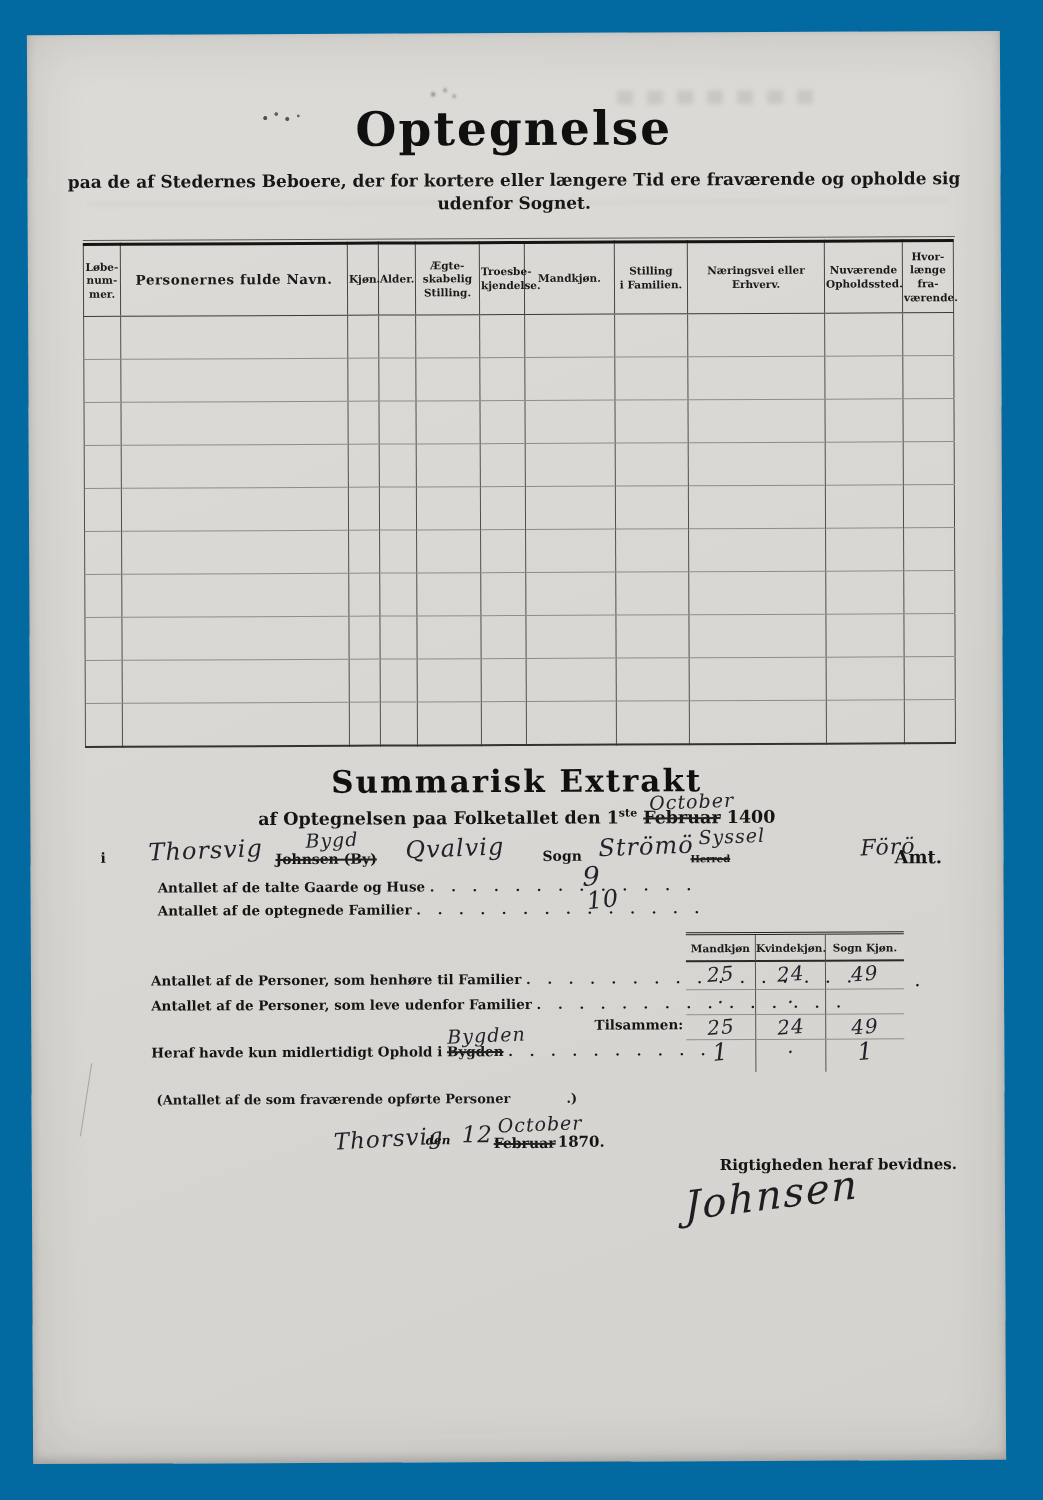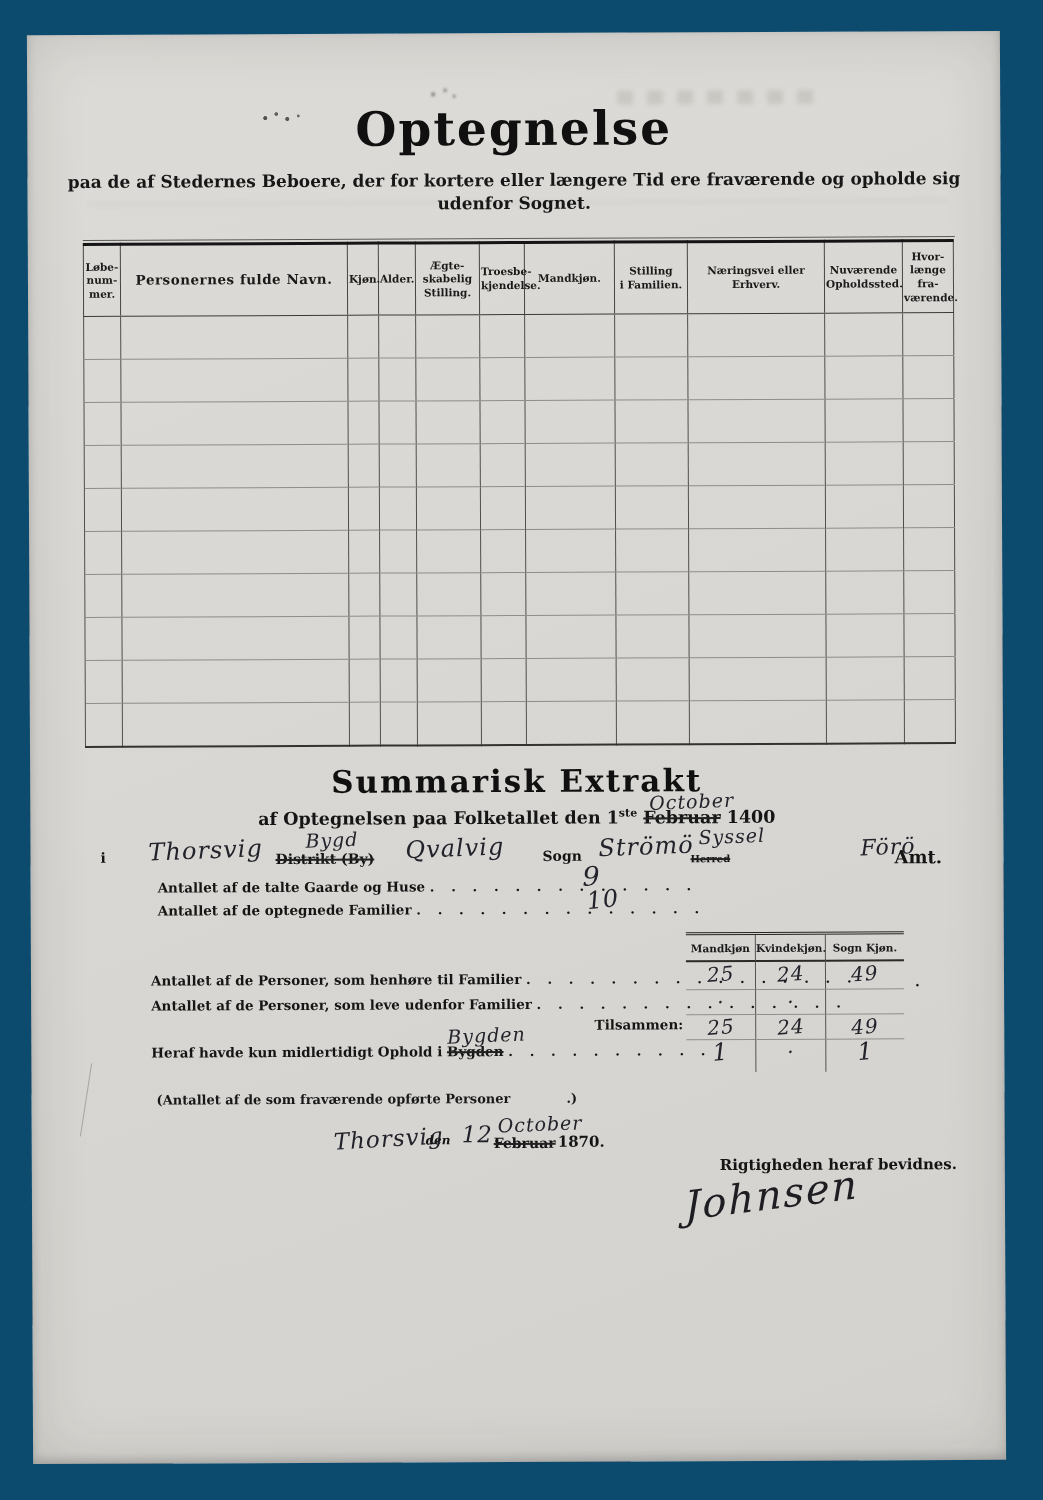--- a/index.html
+++ b/index.html
@@ -1,19 +1,19 @@
 <!DOCTYPE html>
 <html><head>
 <meta charset="utf-8">
 <style>
   * { margin:0; padding:0; box-sizing:border-box; }
   html,body { width:1043px; height:1500px; overflow:hidden; }
   body { background:#060606; position:relative; font-family:"DejaVu Serif", serif; }
 
-  .scan { position:absolute; inset:0; background:#0c4a6e;padding-left:45px; }
+  .scan { position:absolute; inset:0; background:#0369a1;padding-left:45px; }
 
   .page {
     position:absolute; left:30px; top:33px; width:973px; height:1429px;
     background:linear-gradient(160deg,#dcdbd7 0%, #d8d7d3 45%, #d3d2ce 100%);
     box-shadow: inset 0 0 60px rgba(40,40,35,.14), inset 0 -4px 10px rgba(0,0,0,.18);
     transform:rotate(-0.25deg); transform-origin:50% 50%;
     color:#161616;
   }
 
   
@@ -297,21 +297,21 @@
         <span class="struck">Februar</span>
         <span class="hw hw-md hw-over">October</span>
       </span>
       <span>1400</span>
     </div>
 
     <span class="abs print" style="left:70px; top:815px; font-size:14px;">i</span>
     <span class="abs hw hw-lg" style="left:118px; top:802px;">Thorsvig</span>
     <span class="abs" style="left:245px; top:815px;">
       <span class="struckwrap">
-        <span class="print struck" style="font-size:14px;">Distrikt (By)</span>
+        <span class="print struck" style="font-size:14px;">Johnsen (By)</span>
         <span class="hw hw-md hw-over" style="left:30px; top:-20px;">Bygd</span>
       </span>
     </span>
     <span class="abs hw hw-lg" style="left:375px; top:801px;">Qvalvig</span>
     <span class="abs print" style="left:512px; top:815px; font-size:14px;">Sogn</span>
     <span class="abs hw hw-lg" style="left:568px; top:800px;">Strömö</span>
     <span class="abs" style="left:660px; top:815px;">
       <span class="struckwrap">
         <span class="print struck" style="font-size:10px;">Herred</span>
         <span class="hw hw-md hw-over" style="left:8px; top:-22px;">Syssel</span>

